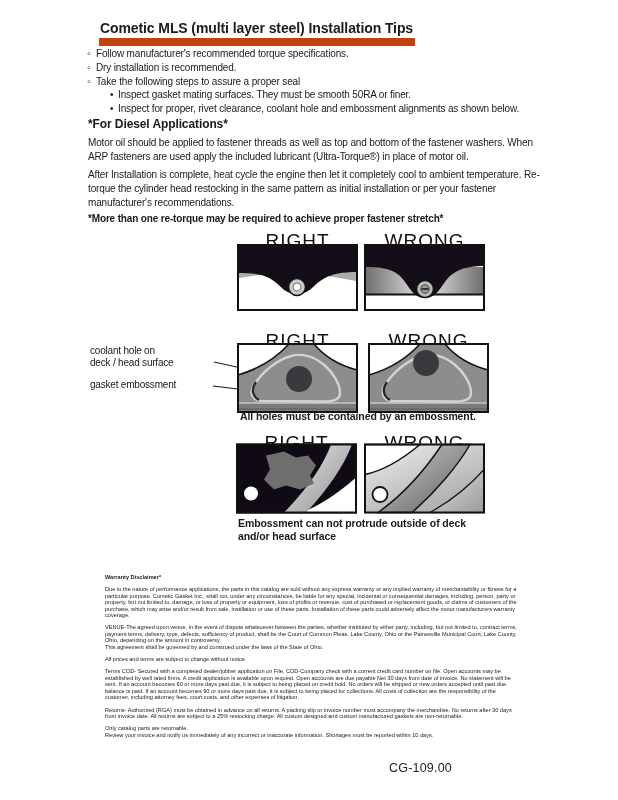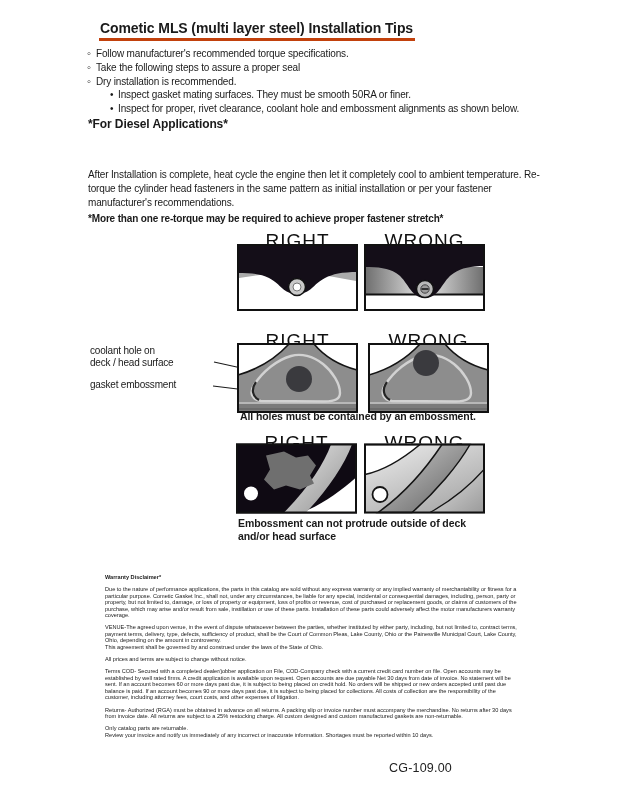--- a/index.html
+++ b/index.html
@@ -7,21 +7,21 @@
     width:618px;height:800px;background:#ffffff;position:relative;
     font-family:"Liberation Sans","DejaVu Sans",sans-serif;color:#1a1a1a;
     overflow:hidden;
   }
   .page{position:absolute;inset:0;}
 
   
   .title{
     position:absolute;left:99px;top:20px;margin:0;
     font-size:14px;font-weight:700;letter-spacing:-0.1px;
-    border-bottom:3px solid #c2410c;padding:0 2px 2px 1px;display:inline-block;
+    border-bottom:8px solid #c2410c;padding:0 2px 2px 1px;display:inline-block;
   }
   .bullets{position:absolute;left:87px;top:46px;width:480px;}
   .b,.sb{display:flex;align-items:baseline;font-size:10px;letter-spacing:-0.15px;height:14px;line-height:14px;}
   .b .mk{width:9px;flex:0 0 9px;font-size:9px;}
   .b .mk::before{content:"\25E6";font-size:11px;}
   .sb{padding-left:23px;}
   .sb .mk{width:8px;flex:0 0 8px;}
   .sb .mk::before{content:"\2022";font-size:10px;}
 
   .diesel-heading{
@@ -87,38 +87,39 @@
 
   <h1 class="title">Cometic MLS (multi layer steel) Installation Tips</h1>
 
   <div class="bullets">
     <div class="b">
       <span class="mk"></span>
       <span>Follow manufacturer's recommended torque specifications.</span>
     </div>
     <div class="b">
       <span class="mk"></span>
+      <span>Dry installation is recommended.</span>
+    </div>
+    <div class="b">
+      <span class="mk"></span>
       <span>Take the following steps to assure a proper seal</span>
     </div>
-    <div class="b">
-      <span class="mk"></span>
-      <span>Dry installation is recommended.</span>
-    </div>
     <div class="sb">
       <span class="mk"></span>
       <span>Inspect gasket mating surfaces.  They must be smooth 50RA or finer.</span>
     </div>
     <div class="sb">
       <span class="mk"></span>
       <span>Inspect for proper, rivet clearance, coolant hole and embossment alignments as shown below.</span>
     </div>
   </div>
 
   <h2 class="diesel-heading">*For Diesel Applications*</h2>
-  <p class="para p2">After Installation is complete, heat cycle the engine then let it completely cool to ambient temperature. Re-torque the cylinder head fasteners in the same pattern as initial installation or per your fastener manufacturer's recommendations.</p>
+  <p class="para p1">Motor oil should be applied to fastener threads as well as top and bottom of the fastener washers. When ARP fasteners are used apply the included lubricant (Ultra-Torque®) in place of motor oil.</p>
+  <p class="para p2">After Installation is complete, heat cycle the engine then let it completely cool to ambient temperature. Re-torque the cylinder head restocking in the same pattern as initial installation or per your fastener manufacturer's recommendations.</p>
   <p class="para note">*More than one re-torque may be required to achieve proper fastener stretch*</p>
 
   <div class="diagrams">
 
     <svg class="leaders" viewBox="0 0 618 322">
       <line x1="214" y1="134" x2="296" y2="152" stroke="#1a1a1a" stroke-width="1.1"></line>
       <line x1="213" y1="158" x2="262" y2="164" stroke="#1a1a1a" stroke-width="1.1"></line>
     </svg>
 
     <div class="dlabel lr1r">RIGHT</div>

